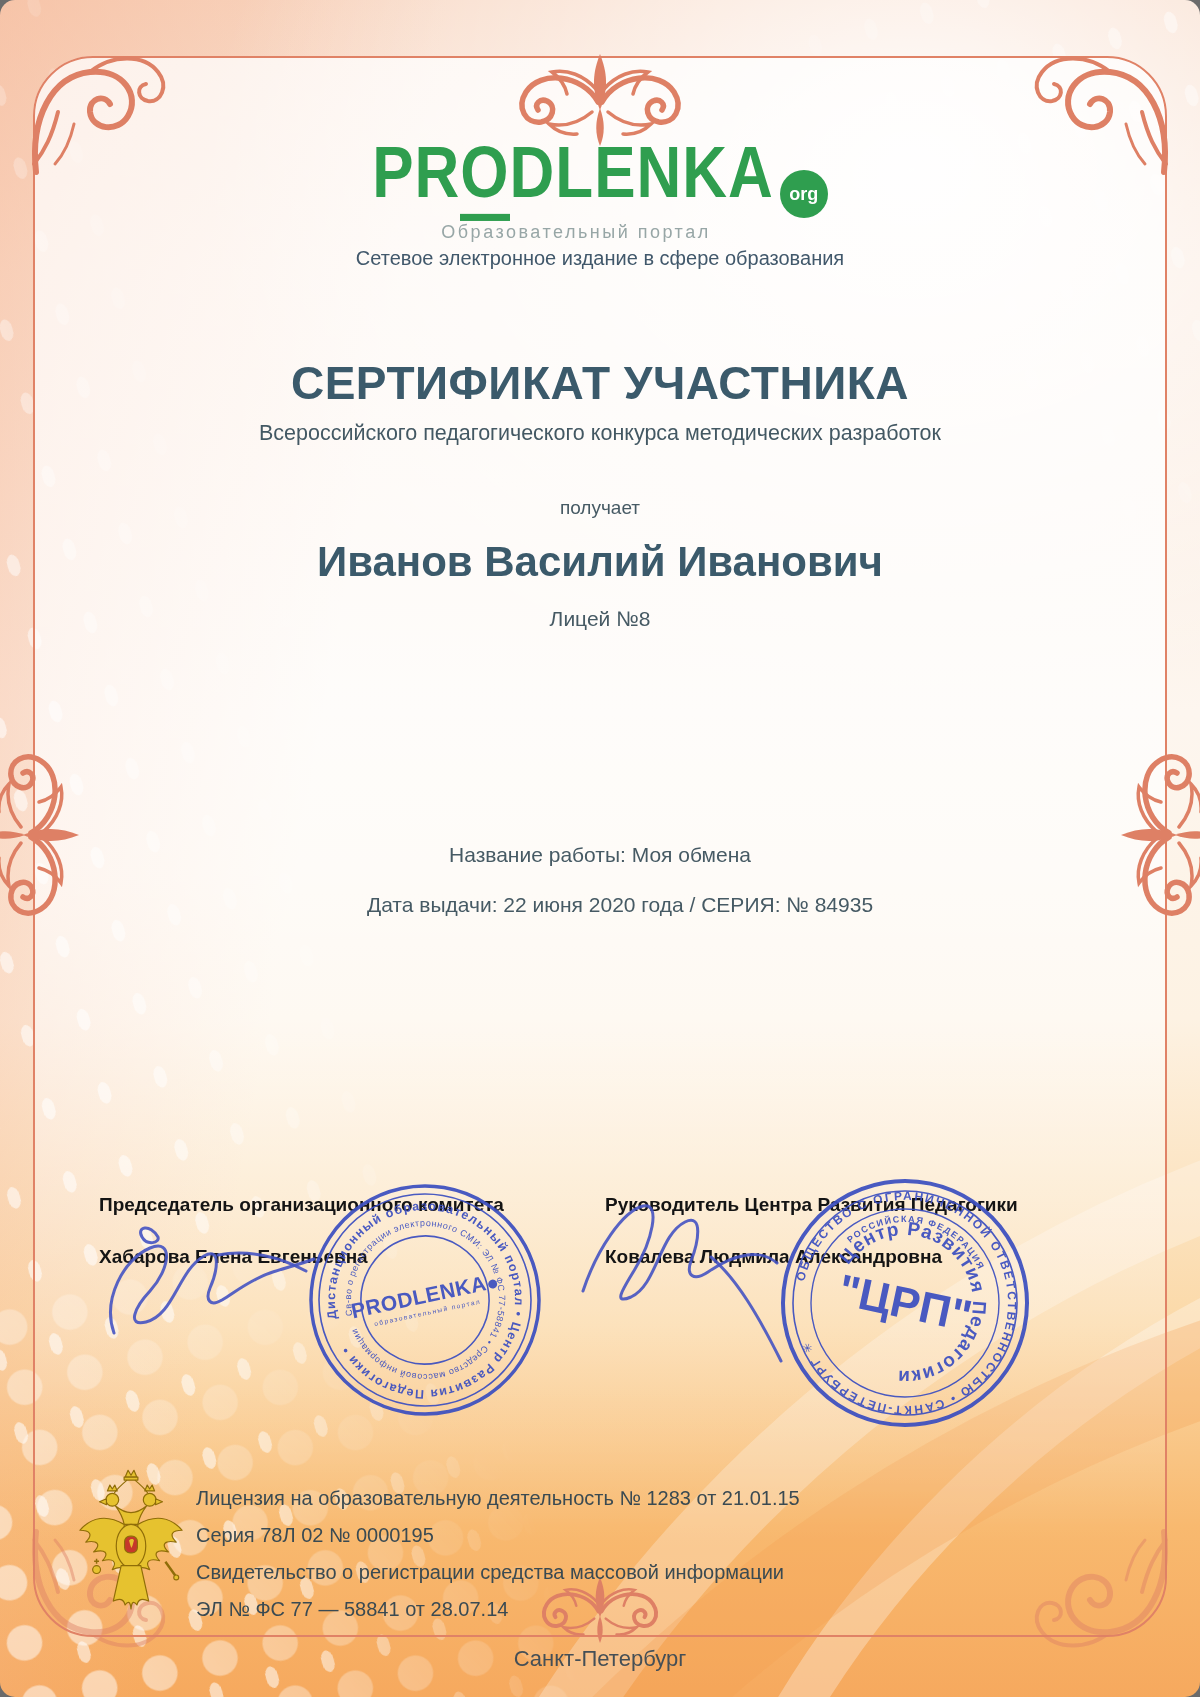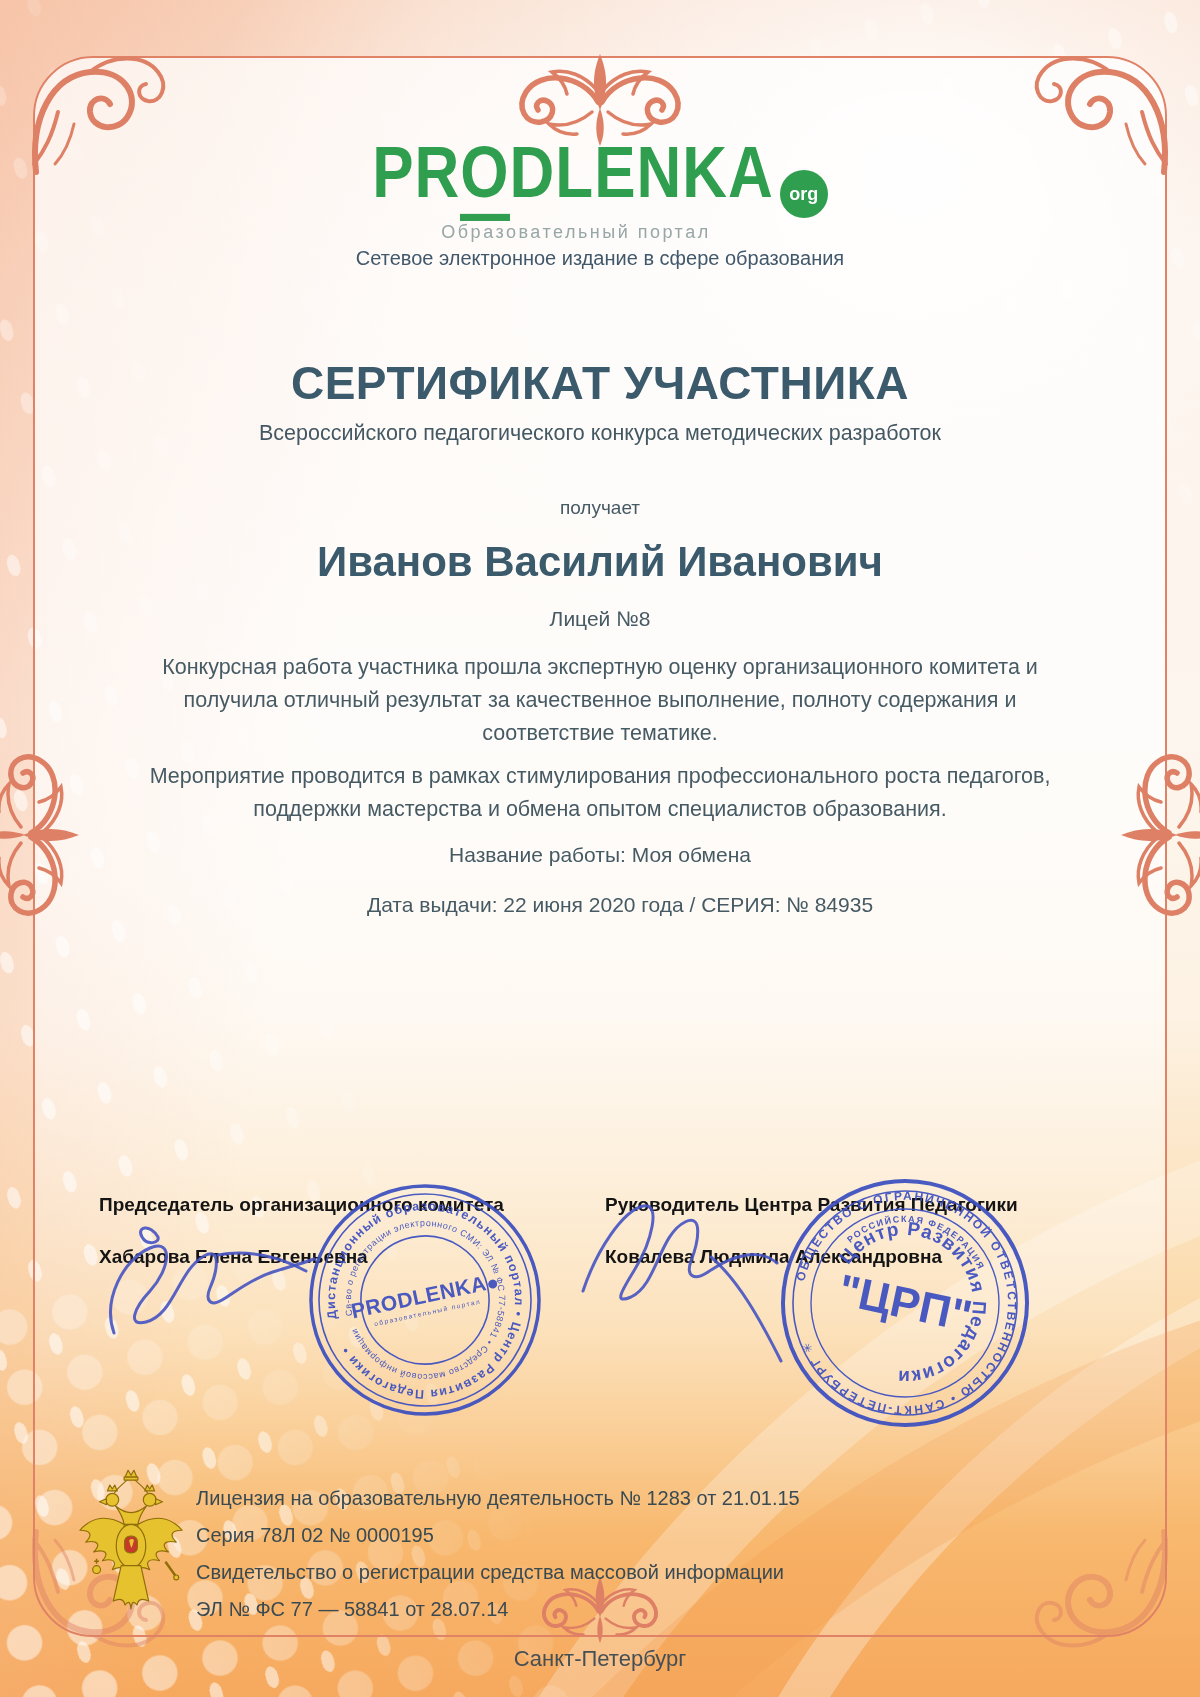--- a/index.html
+++ b/index.html
@@ -3,20 +3,21 @@
 <meta charset="utf-8">
 <style>
   html,body{margin:0;padding:0;background:#6b6b6b;}
   .page{
     position:relative;width:1200px;height:1697px;margin:0 auto;overflow:hidden;
     font-family:"Liberation Sans","DejaVu Sans",sans-serif;
     background:
       radial-gradient(ellipse 980px 760px at 76% 10%, rgba(255,255,255,.95), rgba(255,255,255,0) 72%),
       linear-gradient(100deg, rgba(246,183,150,.6) 0%, rgba(246,183,150,0) 30%),
       linear-gradient(180deg,#f8d8c4 0%,#fbeade 16%,#fdf6ef 42%,#fdf2e3 60%,#fbd9a8 78%,#f8b96f 90%,#f6a95e 100%);
+    border-radius: 15px;
   }
   .abs{position:absolute;}
   
   .curve{position:absolute;border-radius:50%;pointer-events:none;}
   .curve1{width:2600px;height:2600px;left:320px;top:1070px;border:70px solid rgba(255,255,255,.26);}
   .curve2{width:2100px;height:2100px;left:620px;top:1170px;border:44px solid rgba(255,255,255,.30);}
   .curve3{width:3000px;height:3000px;left:120px;top:1235px;border:95px solid rgba(245,158,78,.28);}
   
   .dots{position:absolute;pointer-events:none;}
   .dots-left{left:-150px;top:-170px;width:520px;height:2150px;transform:rotate(-16deg);
@@ -149,22 +150,20 @@
   <div class="abs tagline">Образовательный портал</div>
 
   <div class="abs center-text edition">Сетевое электронное издание в сфере образования</div>
   <div class="abs center-text title">СЕРТИФИКАТ УЧАСТНИКА</div>
   <div class="abs center-text subtitle">
     <div>Всероссийского педагогического конкурса методических разработок</div>
   </div>
   <div class="abs center-text name">Иванов Василий Иванович</div>
   <div class="abs center-text receives">получает</div>
   <div class="abs center-text org-line">Лицей №8</div>
-  <div class="abs para p1">Конкурсная работа участника прошла экспертную оценку организационного комитета и получила отличный результат за качественное выполнение, полноту содержания и соответствие тематике.</div>
-  <div class="abs para p2">Мероприятие проводится в рамках стимулирования профессионального роста педагогов, поддержки мастерства и обмена опытом специалистов образования.</div>
   <div class="abs center-text work-line">Название работы: Моя обмена</div>
   <div class="abs center-text issue-line">Дата выдачи: 22 июня 2020 года / СЕРИЯ: № 84935</div>
 
   <div class="abs sig-role sig-left row-role">Председатель организационного комитета</div>
   <div class="abs sig-role sig-right row-role">Руководитель Центра Развития Педагогики</div>
   <div class="abs sig-name sig-left row-name">Хабарова Елена Евгеньевна</div>
   <div class="abs sig-name sig-right row-name">Ковалева Людмила Александровна</div>
 
   <svg class="signature" style="left:100px;top:1215px" width="240" height="140" viewBox="0 0 240 140">
     <path d="M14 118 C 2 84 24 44 50 33 C 74 23 70 54 50 76 C 35 92 26 112 46 107 C 74 100 78 56 104 41 C 122 31 117 57 110 73 C 105 85 110 92 122 85 C 138 75 152 64 170 58 C 184 53 198 50 214 44"></path>

